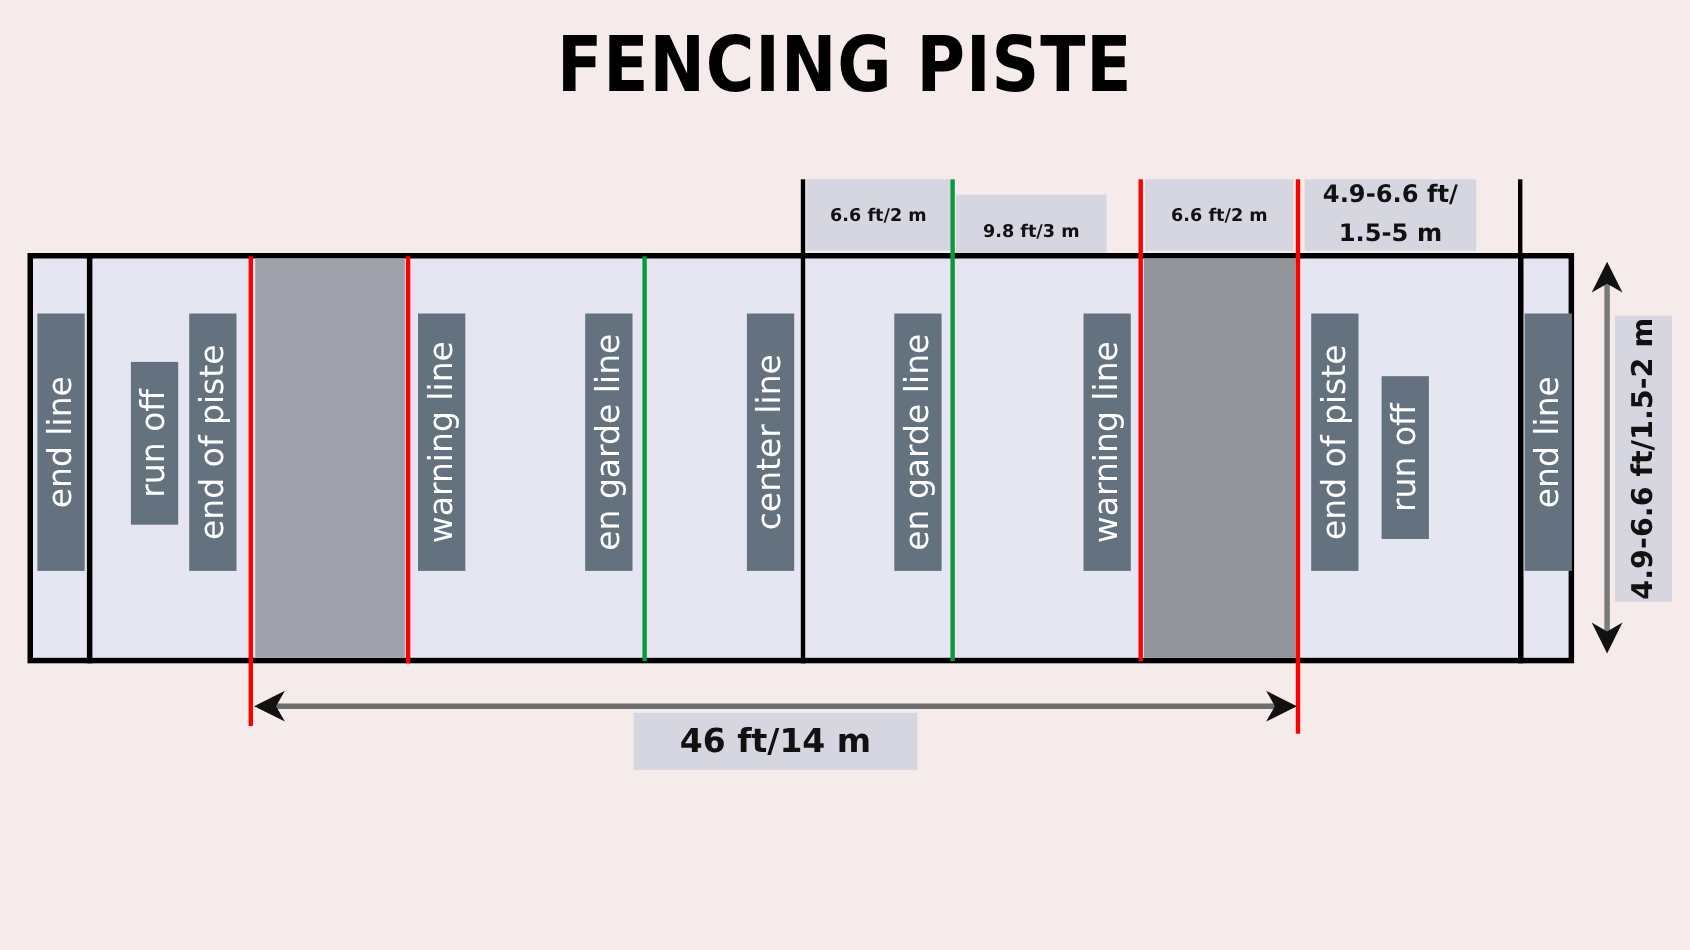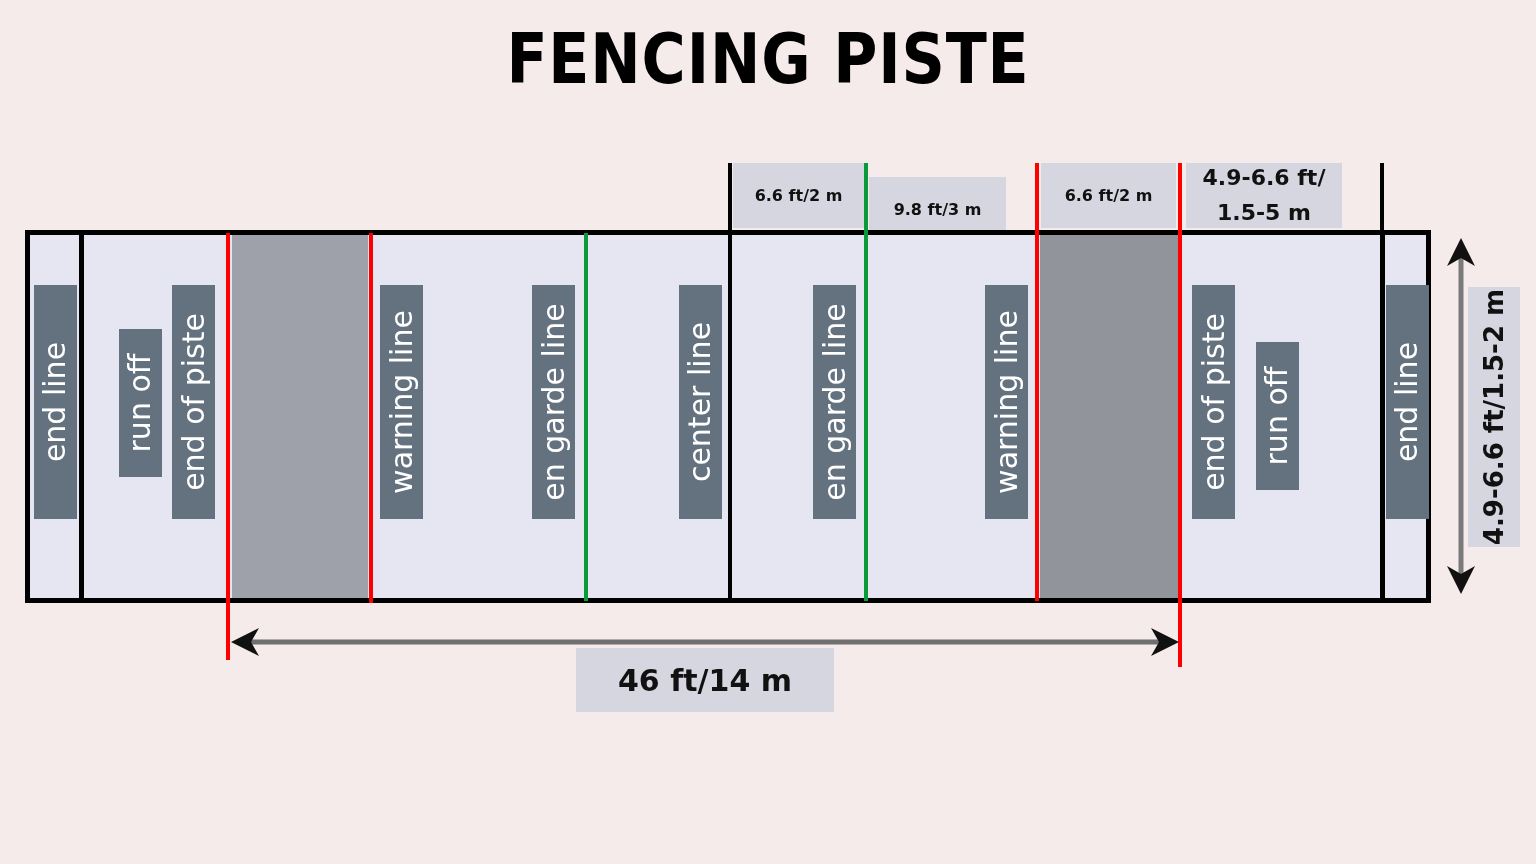--- a/index.html
+++ b/index.html
@@ -35,21 +35,21 @@
       display: inline-block; transform: rotate(-90deg);
       white-space: nowrap; font-size: 30px; line-height: 1;
     }
     .dimbox {
       background: #d6d6e1; color: #111; font-weight: bold;
       display: flex; align-items: center; justify-content: center;
       text-align: center; font-size: 16px; line-height: 1.6;
     }
     .dimbox.two { flex-direction: column; font-size: 22px; line-height: 1.55; }
     .len-label {
-      left: 576px; top: 648px; width: 258px; height: 64px;
+      left: 576px; top: 648px; width: 258px; height: 52px;
       background: #d6d6e1; font-size: 30px; font-weight: bold; color: #111;
       display: flex; align-items: center; justify-content: center;
     }
     .width-label {
       left: 1468px; top: 287px; width: 52px; height: 260px;
       background: #d6d6e1;
       display: flex; align-items: center; justify-content: center;
     }
     .width-label span {
       display: inline-block; transform: rotate(-90deg);

